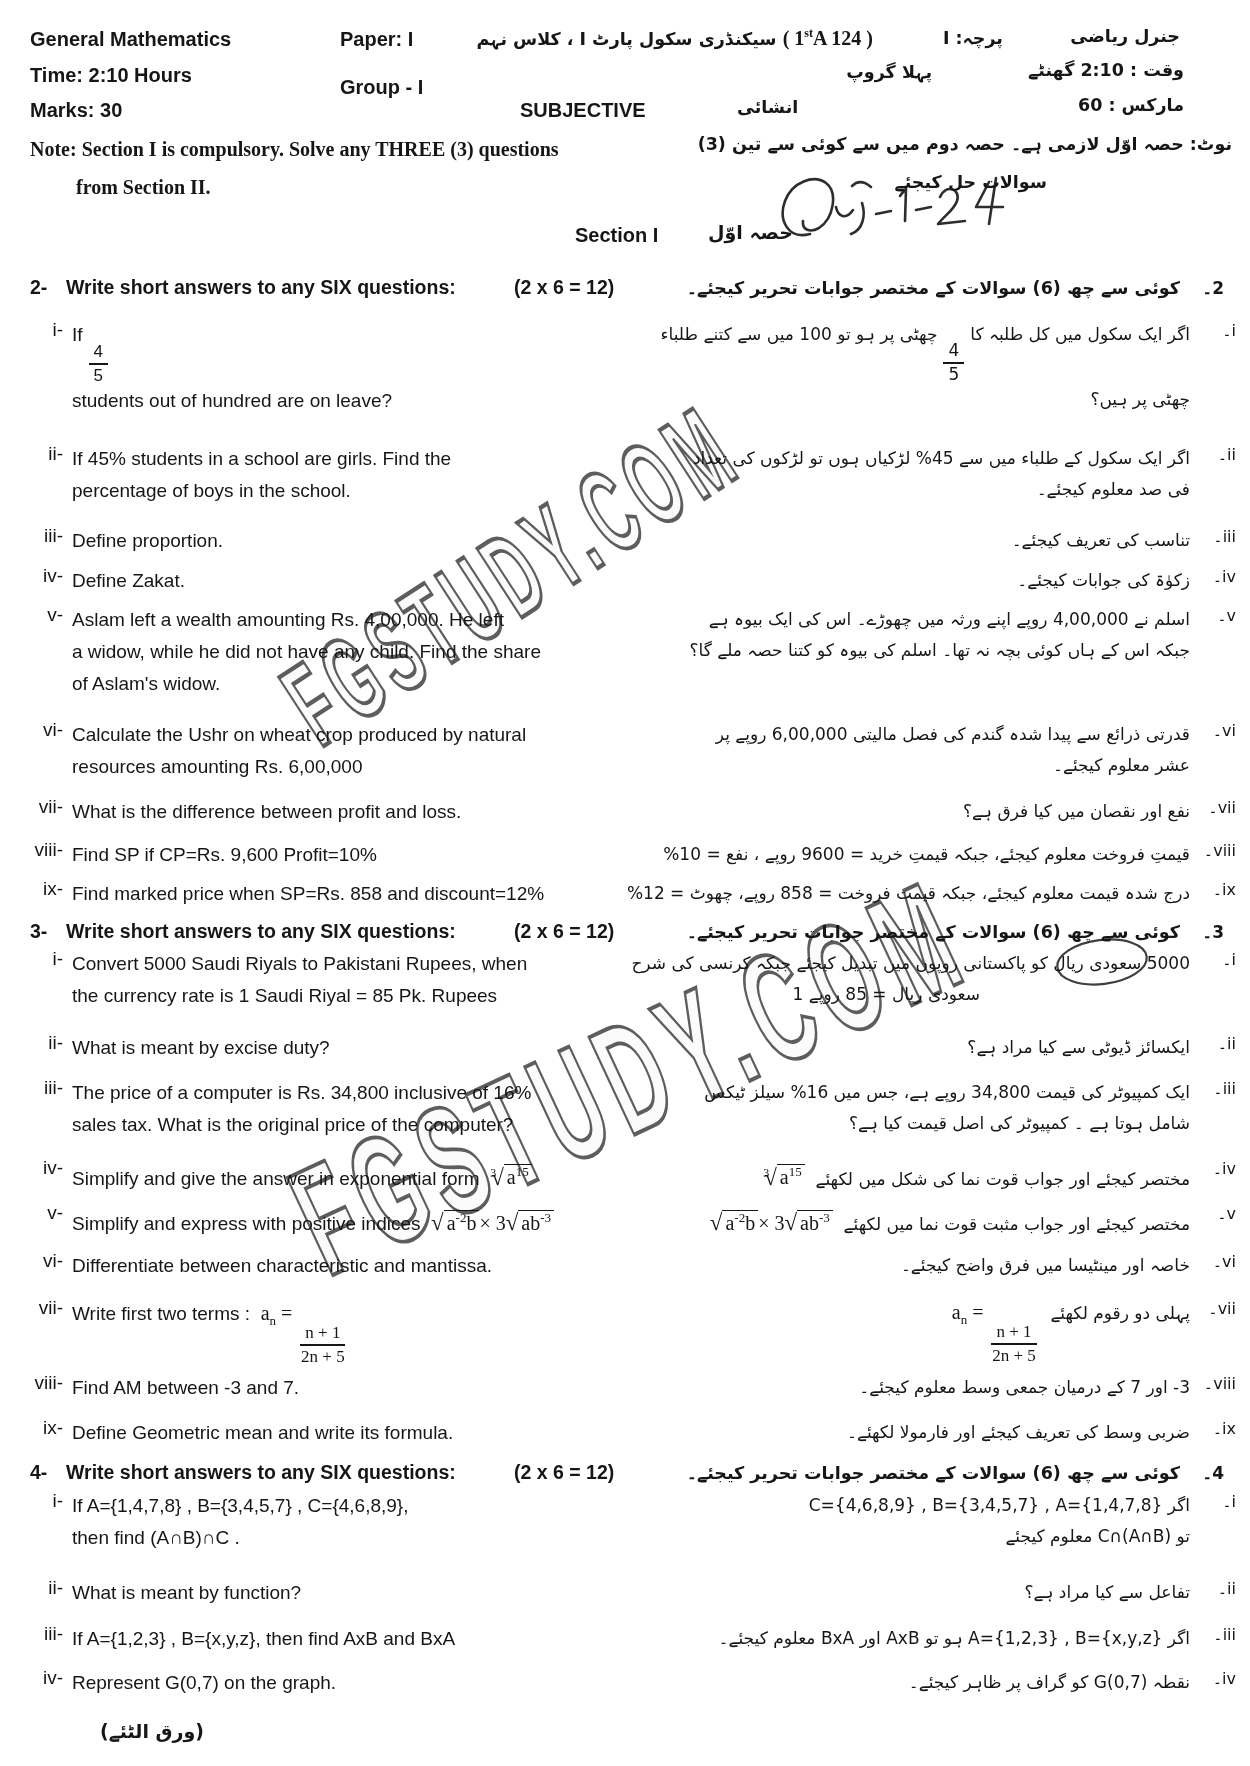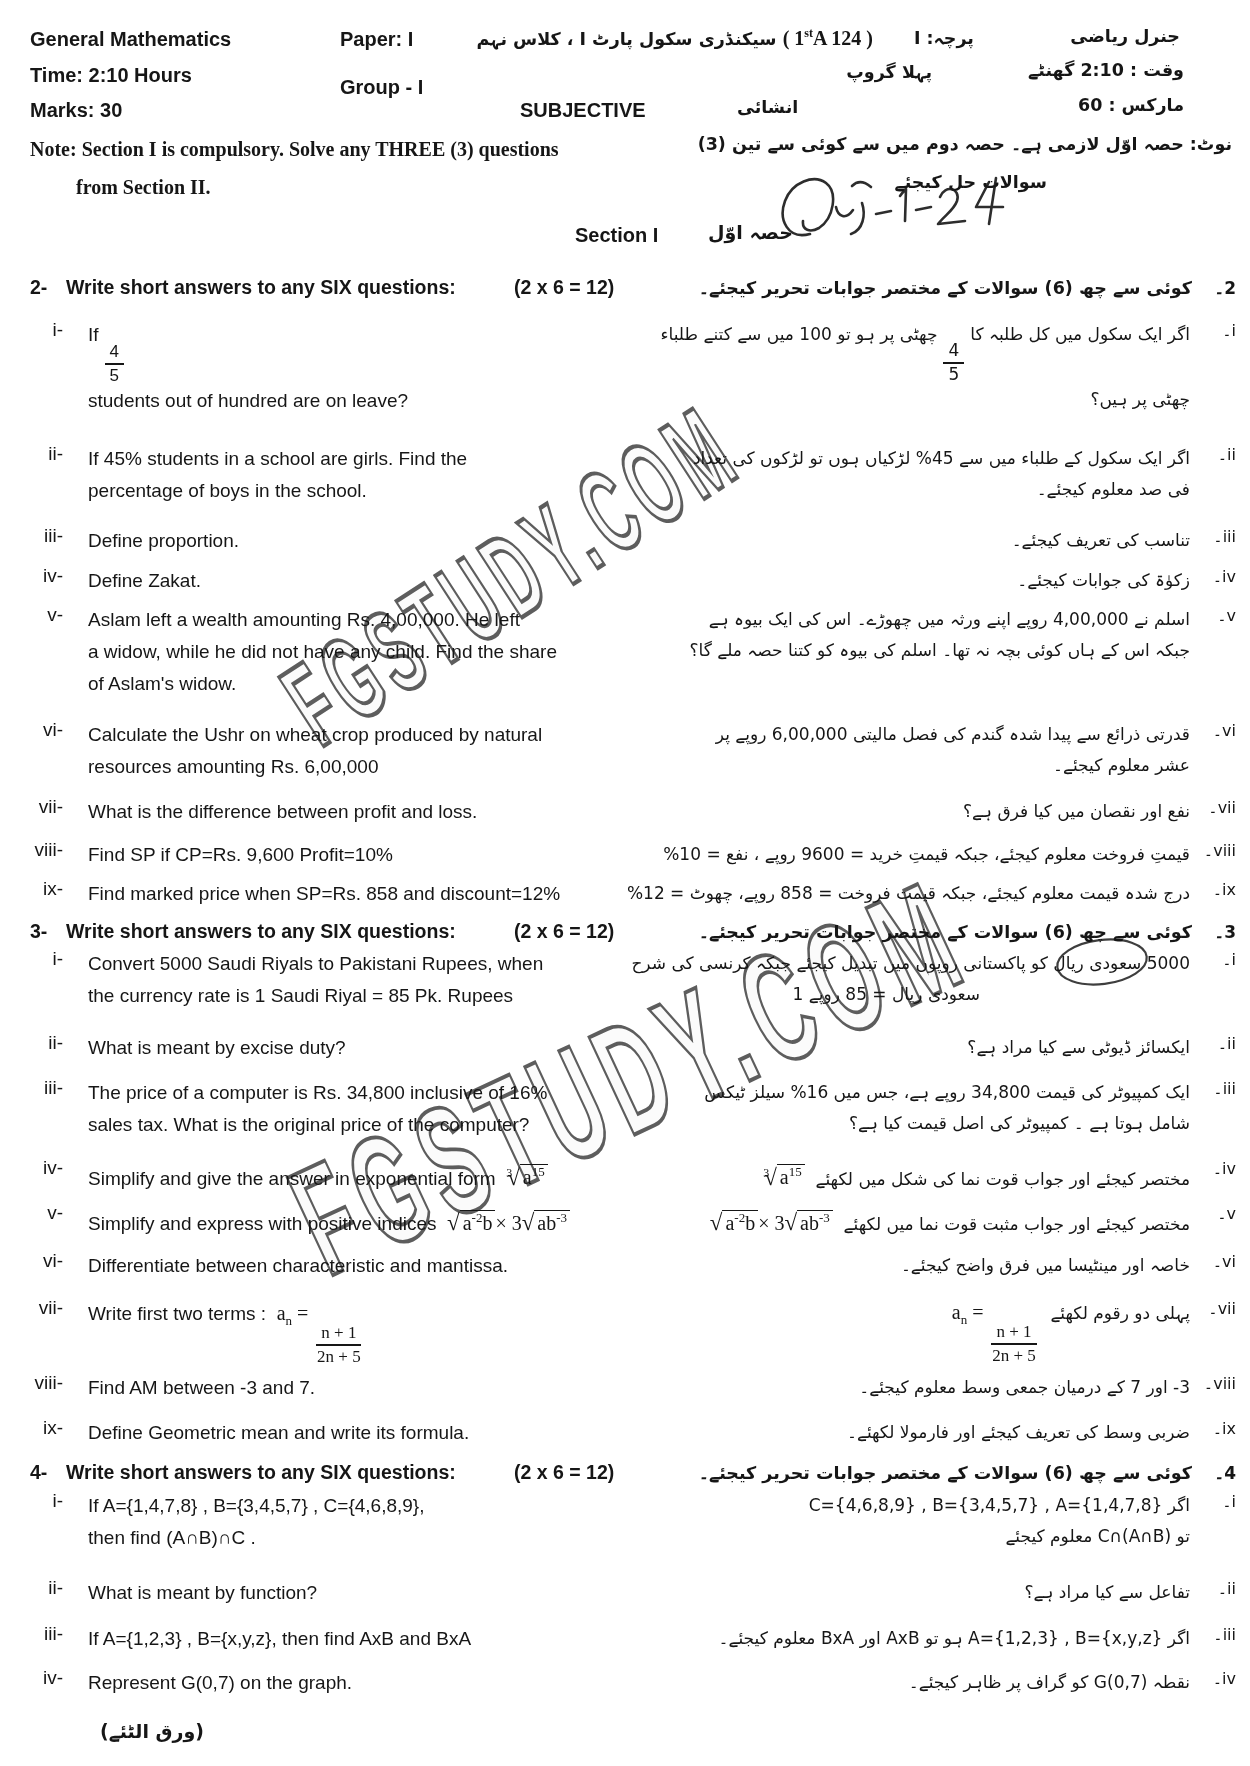--- a/index.html
+++ b/index.html
@@ -27,28 +27,28 @@
        transform:rotate(-33deg) scaleY(2.05);transform-origin:0 100%;}
   .wm2{left:338px;top:1218px;font-size:82px;letter-spacing:11px;
        transform:rotate(-25deg) scaleY(1.9);transform-origin:0 100%;}
 
   
   .content{position:absolute;left:0;top:276px;width:1250px;}
   .qh{display:flex;align-items:baseline;margin-bottom:20px;}
   .qh-no{padding-left:30px;width:36px;font-weight:700;font-size:19.5px;flex:none;}
   .qh-title{width:448px;font-weight:700;font-size:19.5px;flex:none;}
   .qh-marks{width:150px;font-weight:700;font-size:19.5px;flex:none;}
-  .qh-ur{flex:1;display:flex;padding-right:14px;}
+  .qh-ur{flex:1;display:flex;padding-right:26px;}
   .qh-ur-text{flex:1;direction:rtl;text-align:right;font-family:"DejaVu Sans",sans-serif;font-weight:700;font-size:17.5px;}
   .qh-ur-no{width:44px;text-align:right;direction:rtl;font-family:"DejaVu Sans",sans-serif;font-weight:700;font-size:17px;flex:none;}
 
   .it{display:flex;align-items:flex-start;}
   .it-en{width:615px;display:flex;flex:none;}
   .it-no{width:72px;text-align:right;padding-right:9px;box-sizing:border-box;font-size:19px;flex:none;}
-  .it-lines{flex:1;font-size:19px;line-height:32px;margin-left:16px;}
+  .it-lines{flex:1;font-size:19px;line-height:32px;}
   .it-ur{flex:1;display:flex;padding-right:14px;box-sizing:border-box;}
   .ur-lines{flex:1;direction:rtl;text-align:right;font-family:"DejaVu Sans",sans-serif;font-size:17px;line-height:31px;}
   .ur-no{width:46px;text-align:right;direction:rtl;font-family:"DejaVu Sans",sans-serif;font-size:16px;padding-top:2px;flex:none;}
 
   .frac{display:inline-flex;flex-direction:column;align-items:center;vertical-align:-16px;line-height:1.05;font-size:17px;margin:0 6px;}
   .frac .fn{padding:0 5px 2px;border-bottom:2px solid #161616;}
   .frac .fd{padding-top:2px;}
 
   .math{font-family:"Liberation Serif",serif;font-size:20px;direction:ltr;unicode-bidi:isolate;display:inline-block;}
   .ovl{border-top:1.7px solid #161616;padding:1px 3px 0;}
@@ -68,21 +68,21 @@
 
   <div class="wm wm1">FGSTUDY.COM</div>
   <div class="wm wm2">FGSTUDY.COM</div>
 
   <div class="abs h-en" style="left:30px;top:28px">General Mathematics</div>
   <div class="abs h-en" style="left:340px;top:28px">Paper: I</div>
   <div class="abs h-ur" style="right:377px;top:26px">
     <span dir="ltr" style="font-family:'Liberation Serif',serif;font-size:20px"><span>( 1</span><span class="sup">st</span><span>A 124 )</span></span>
     <span>سیکنڈری سکول پارٹ I ، کلاس نہم</span>
   </div>
-  <div class="abs h-ur" style="left:914px;top:28px">پرچہ: I</div>
+  <div class="abs h-ur" style="left:943px;top:28px">پرچہ: I</div>
   <div class="abs h-ur" style="right:70px;top:26px">جنرل ریاضی</div>
 
   <div class="abs h-en" style="left:30px;top:64px">Time: 2:10 Hours</div>
   <div class="abs h-en" style="left:340px;top:76px">Group - I</div>
   <div class="abs h-ur" style="right:318px;top:62px">پہلا گروپ</div>
   <div class="abs h-ur" style="right:66px;top:60px">وقت : 2:10 گھنٹے</div>
 
   <div class="abs h-en" style="left:30px;top:99px">Marks: 30</div>
   <div class="abs h-en" style="left:520px;top:99px">SUBJECTIVE</div>
   <div class="abs h-ur" style="left:737px;top:97px">انشائی</div>

